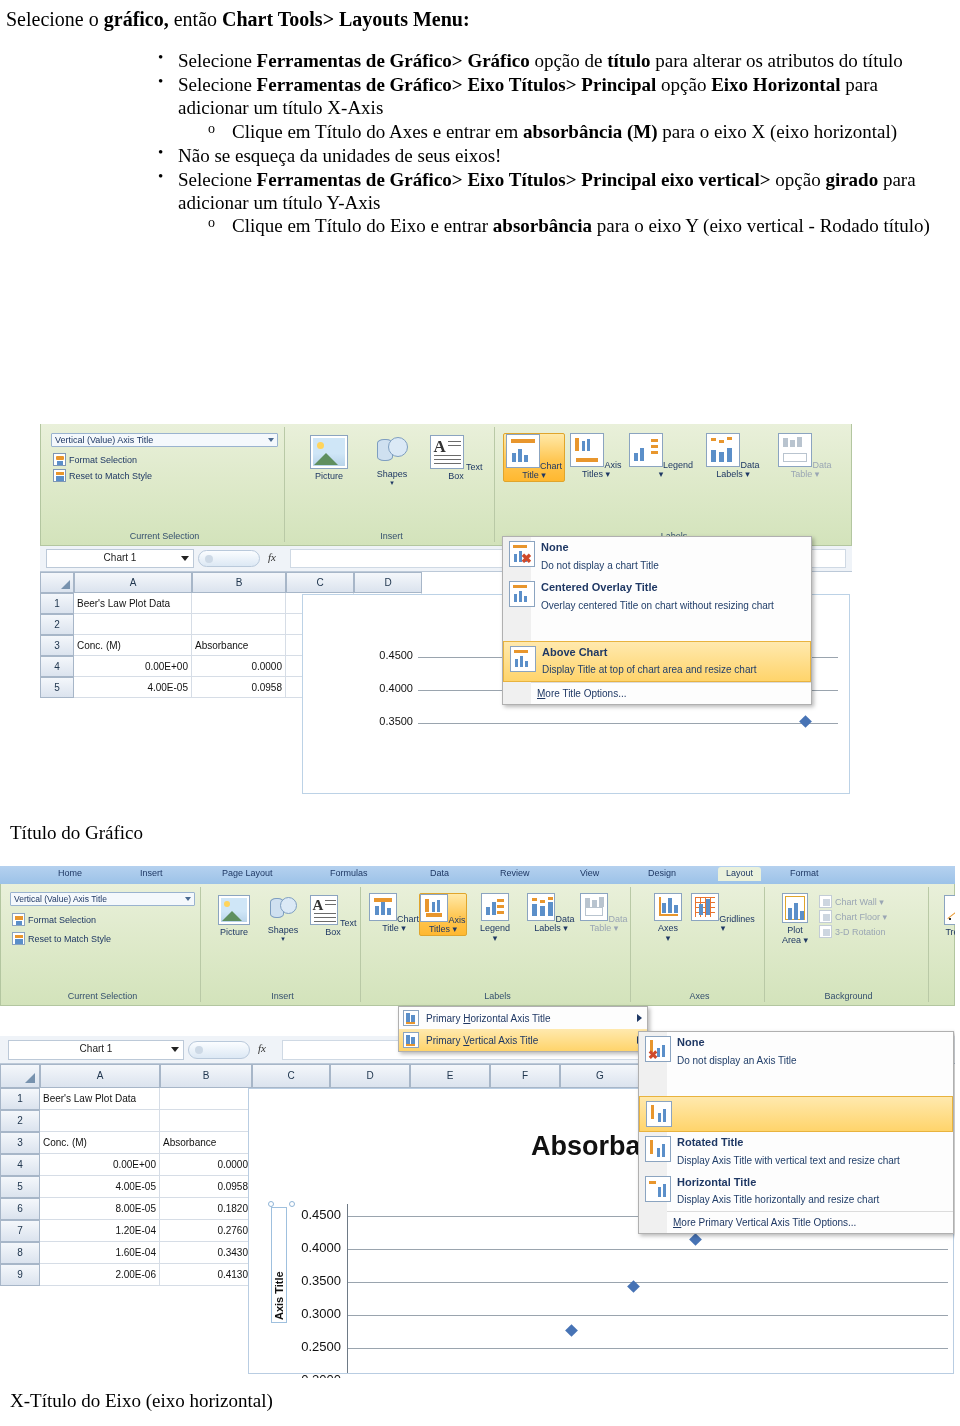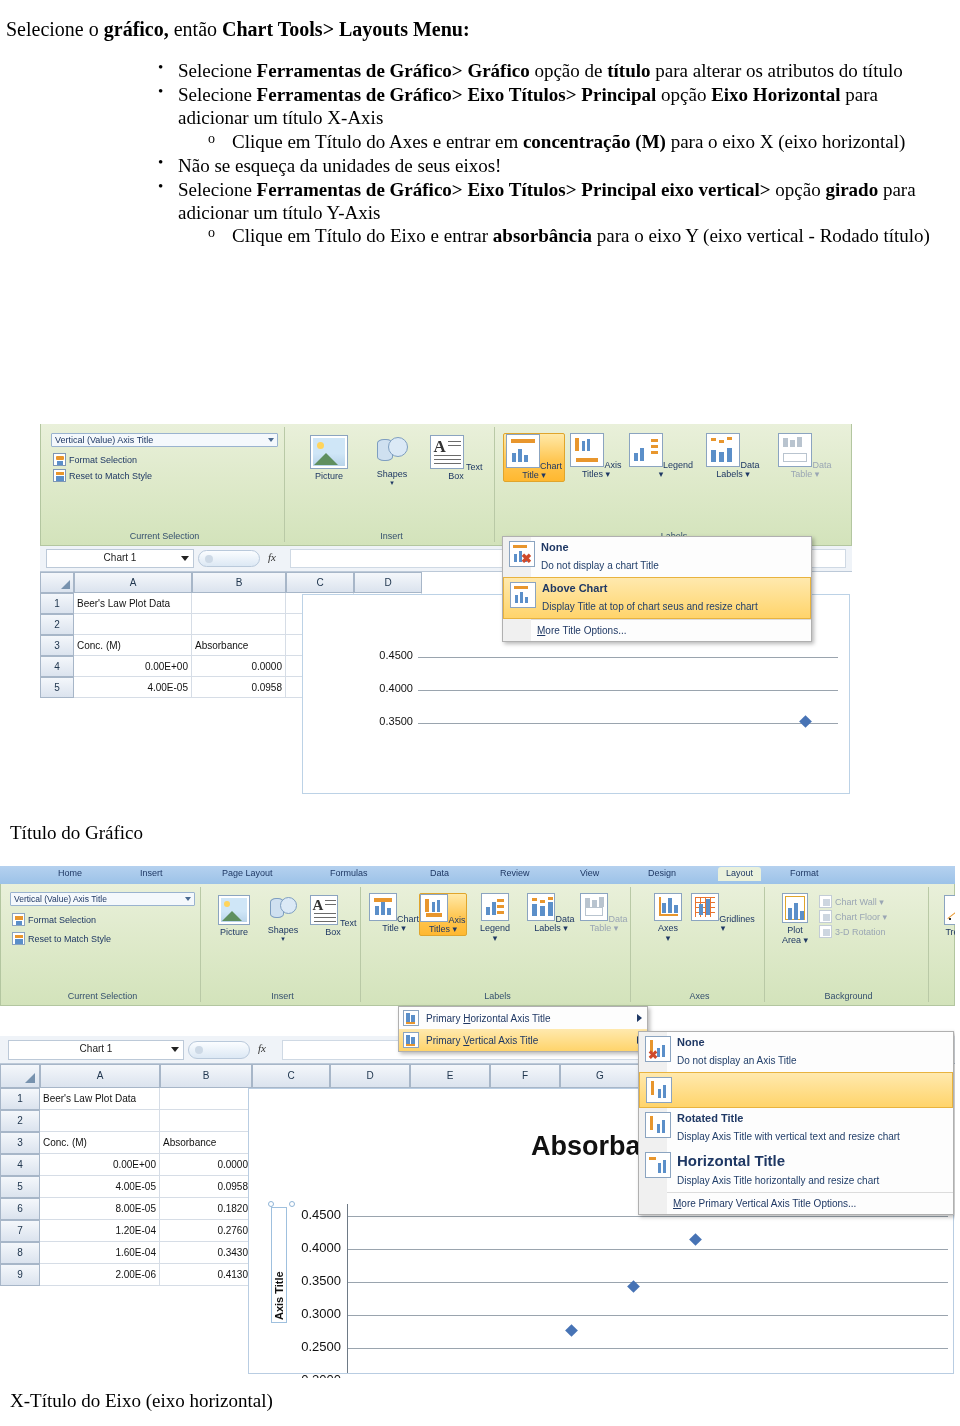--- a/index.html
+++ b/index.html
@@ -2,21 +2,21 @@
 <html><head>
 <meta charset="utf-8">
 <style>
   html,body{margin:0;padding:0;}
   body{
     width:960px;height:1426px;background:#ffffff;
     font-family:"Liberation Serif",serif;color:#000;
     overflow:hidden;position:relative;
   }
   
-  .doc{padding:14px 10px 0 6px;}
+  .doc{padding:4px 10px 0 6px;}
   .doc h1{
     font-family:"Liberation Serif",serif;
     font-size:20px;font-weight:bold;margin:4px 0 18px 0;line-height:1.15;
   }
   .doc h1 .norm{font-weight:normal;}
   ul.lvl1{list-style:none;margin:0;padding:0 0 0 150px;}
   ul.lvl1 > li{
     position:relative;font-size:19px;line-height:1.22;margin:0 0 1px 0;
     padding-left:22px;
   }
@@ -120,21 +120,21 @@
   }
   .cell.r{text-align:right;}
 
   
   .menu{
     position:absolute;background:#fdfdfd;border:1px solid #b0b0b0;
     box-shadow:2px 2px 4px rgba(0,0,0,.28);z-index:40;
   }
   .menu .mi{position:relative;display:flex;gap:6px;padding:4px 6px;}
   .menu .mi.hl{background:linear-gradient(to bottom,#ffe9ae,#ffd46b);
-    border:1px solid #e8b33f;}
+    border:1px solid #e8b33f;margin-top:24px;}
   .mi .mtxt{font-family:"Liberation Sans",sans-serif;color:#1F3864;}
   .mi .mtitle{font-weight:bold;font-size:10px;line-height:1.25;}
   .mi .mdesc{font-size:10px;line-height:1.22;color:#23406b;}
   .menu .sep{border-top:1px solid #dcdcdc;}
   .menu .more{
     font-family:"Liberation Sans",sans-serif;font-size:10px;color:#1F3864;
     padding:5px 6px 5px 34px;background:#fdfdfd;
   }
   .menu .more u{text-decoration:underline;}
   .menu .gutter{position:absolute;left:0;top:0;bottom:0;width:28px;background:#f0f0f0;}
@@ -171,21 +171,21 @@
 </head>
 <body>
 
 <div class="doc">
   <h1>
     <span class="norm">Selecione o </span><span class="b">gráfico,</span><span class="norm"> então </span><span class="b">Chart Tools&gt; Layouts Menu:</span>
   </h1>
   <ul class="lvl1" id="bullet-list">
       <li><span class="">Selecione </span><span class="b">Ferramentas de Gráfico&gt; Gráfico</span><span class=""> opção de </span><span class="b">título</span><span class=""> para alterar os atributos do título</span></li>
       <li><span class="">Selecione </span><span class="b">Ferramentas de Gráfico&gt; Eixo Títulos&gt; Principal</span><span class=""> opção </span><span class="b">Eixo Horizontal</span><span class=""> para adicionar um título X-Axis</span><ul class="lvl2">
-          <li><span class="">Clique em Título do Axes e entrar em </span><span class="b">concentração (M)</span><span class=""> para o eixo X (eixo horizontal)</span></li>
+          <li><span class="">Clique em Título do Axes e entrar em </span><span class="b">absorbância (M)</span><span class=""> para o eixo X (eixo horizontal)</span></li>
         </ul></li>
       <li><span class="">Não se esqueça da unidades de seus eixos!</span></li>
       <li><span class="">Selecione </span><span class="b">Ferramentas de Gráfico&gt; Eixo Títulos&gt; Principal eixo vertical&gt;</span><span class=""> opção </span><span class="b">girado</span><span class=""> para adicionar um título Y-Axis</span><ul class="lvl2">
           <li><span class="">Clique em Título do Eixo e entrar </span><span class="b">absorbância</span><span class=""> para o eixo Y (eixo vertical - Rodado título)</span></li>
         </ul></li>
     </ul>
 </div>
 
 <div class="shot" id="shot1" style="left:40px;top:424px;width:812px;height:372px;">
 
@@ -325,28 +325,37 @@
         <div class="mi">
           <span style="width:26px;height:26px;border:1px solid #8ba4c0;background:#fff;position:relative;display:inline-block;flex:0 0 auto;">
             <i style="position:absolute;left:3px;top:3px;width:14px;height:3px;background:#e8962d;"></i>
             <i style="position:absolute;left:4px;bottom:4px;width:3px;height:8px;background:#5b8fc9;"></i>
             <i style="position:absolute;left:9px;bottom:4px;width:3px;height:11px;background:#5b8fc9;"></i>
             <i style="position:absolute;left:14px;bottom:4px;width:3px;height:6px;background:#5b8fc9;"></i>
             <b style="position:absolute;right:2px;bottom:1px;color:#d04a2a;font-size:13px;line-height:1;font-family:'Liberation Sans',sans-serif;">✖</b>
           </span>
           <span class="mtxt"><span class="mtitle" style="font-size:11px;display:block;">None</span><span class="mdesc">Do not display a chart Title</span></span>
         </div>
+        <div class="mi">
+          <span style="width:26px;height:26px;border:1px solid #8ba4c0;background:#fff;position:relative;display:inline-block;flex:0 0 auto;">
+            <i style="position:absolute;left:3px;top:3px;width:14px;height:3px;background:#e8962d;"></i>
+            <i style="position:absolute;left:4px;bottom:4px;width:3px;height:8px;background:#5b8fc9;"></i>
+            <i style="position:absolute;left:9px;bottom:4px;width:3px;height:11px;background:#5b8fc9;"></i>
+            <i style="position:absolute;left:14px;bottom:4px;width:3px;height:6px;background:#5b8fc9;"></i>
+          </span>
+          <span class="mtxt"><span class="mtitle" style="font-size:11px;display:block;">Centered Overlay Title</span><span class="mdesc">Overlay centered Title on chart without resizing chart</span></span>
+        </div>
         <div class="mi hl">
           <span style="width:26px;height:26px;border:1px solid #8ba4c0;background:#fff;position:relative;display:inline-block;flex:0 0 auto;">
             <i style="position:absolute;left:3px;top:3px;width:14px;height:3px;background:#e8962d;"></i>
             <i style="position:absolute;left:4px;bottom:4px;width:3px;height:8px;background:#5b8fc9;"></i>
             <i style="position:absolute;left:9px;bottom:4px;width:3px;height:11px;background:#5b8fc9;"></i>
             <i style="position:absolute;left:14px;bottom:4px;width:3px;height:6px;background:#5b8fc9;"></i>
           </span>
-          <span class="mtxt"><span class="mtitle" style="font-size:11px;display:block;">Above Chart</span><span class="mdesc">Display Title at top of chart seus and resize chart</span></span>
+          <span class="mtxt"><span class="mtitle" style="font-size:11px;display:block;">Above Chart</span><span class="mdesc">Display Title at top of chart area and resize chart</span></span>
         </div>
       </div>
     <div class="sep"></div>
     <div class="more">
       <u>M</u><span>ore Title Options...</span>
     </div>
   </div>
 </div>
 
 <div class="caption" style="position:absolute;left:10px;top:822px;">Título do Gráfico</div>
@@ -532,21 +541,21 @@
             <i style="position:absolute;left:16px;bottom:4px;width:3px;height:13px;background:#5b8fc9;"></i>
           </span>
           <span class="mtxt"><span class="mtitle" style="font-size:11px;display:block;">Rotated Title</span><span class="mdesc">Display Axis Title with vertical text and resize chart</span></span>
         </div>
         <div class="mi">
           <span style="width:26px;height:26px;border:1px solid #8ba4c0;background:#fff;position:relative;display:inline-block;flex:0 0 auto;">
             <i style="position:absolute;left:3px;top:4px;width:7px;height:3px;background:#e8962d;"></i>
             <i style="position:absolute;left:12px;bottom:4px;width:3px;height:10px;background:#5b8fc9;"></i>
             <i style="position:absolute;left:17px;bottom:4px;width:3px;height:13px;background:#5b8fc9;"></i>
           </span>
-          <span class="mtxt"><span class="mtitle" style="font-size:15px;display:block;">Horizontal Title</span><span class="mdesc">Display Axis Title horizontally and resize chart</span></span>
+          <span class="mtxt"><span class="mtitle" style="font-size:11px;display:block;">Horizontal Title</span><span class="mdesc">Display Axis Title horizontally and resize chart</span></span>
         </div>
       </div>
     <div class="sep"></div>
     <div class="more">
       <u>M</u><span>ore Primary Vertical Axis Title Options...</span>
     </div>
   </div>
 
   <div class="fbar" style="position:absolute;left:0;top:170px;width:955px;height:28px;">
     <div class="namebox" style="left:8px;top:4px;width:176px;height:20px;">

